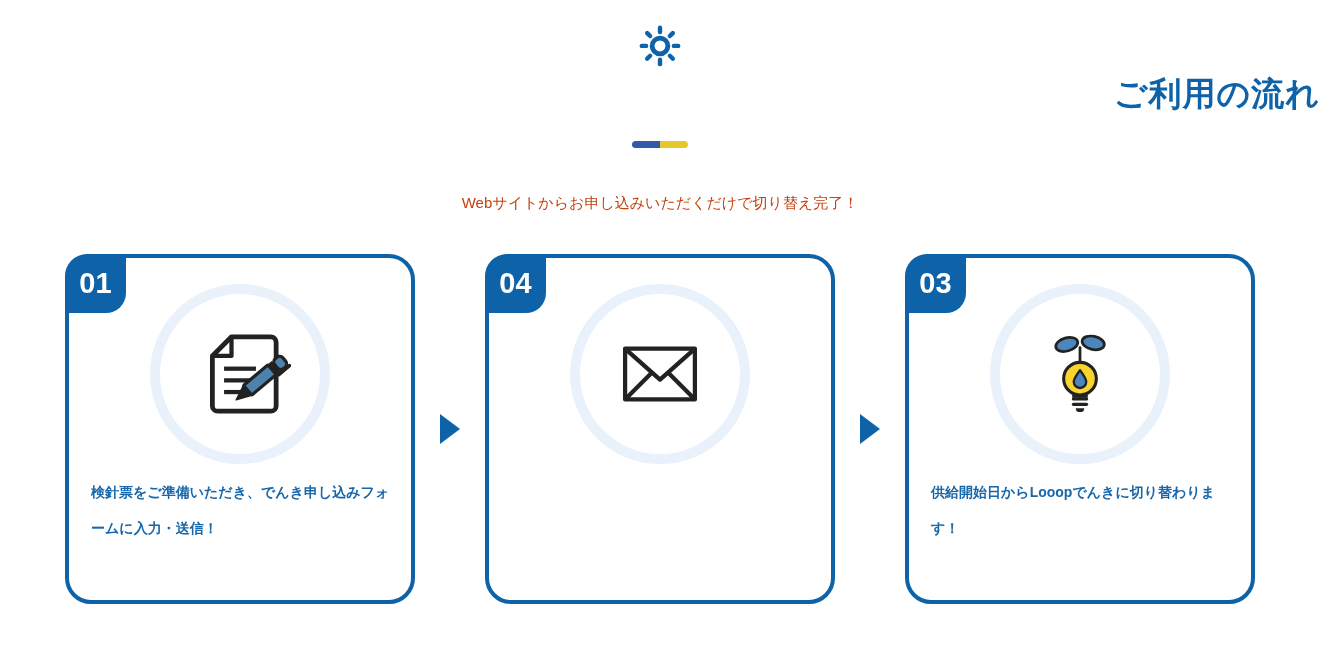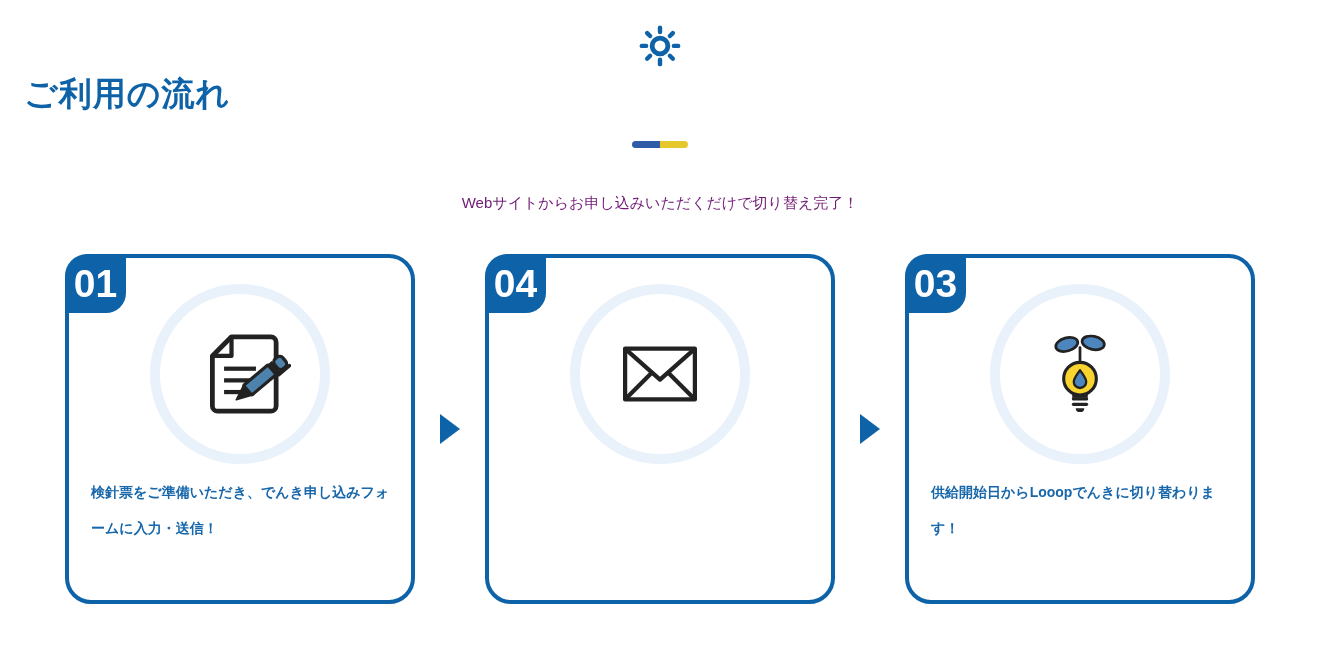--- a/index.html
+++ b/index.html
@@ -19,42 +19,42 @@
     width: 1320px; height: 657px;
     background: #ffffff;
     font-family: "Liberation Sans", "DejaVu Sans", sans-serif;
     overflow: hidden;
   }
   .page { position: relative; width: 1320px; height: 657px; }
 
   .sun-wrap { display: flex; justify-content: center; padding-top: 21px; }
   .title {
     margin: 7px 0 0;
-    text-align: left;
+    text-align: right;
     font-size: 33px;
     font-weight: bold;
     color: var(--blue);
     line-height: 40px;
     letter-spacing: 1px;
     padding-left: 24px;
   }
   .divider {
     width: 56px; height: 7px;
     margin: 27px auto 0;
     display: flex;
     border-radius: 4px;
     overflow: hidden;
   }
   .divider .half-blue { flex: 1; background: var(--divider-blue); }
   .divider .half-yellow { flex: 1; background: var(--divider-yellow); }
   .subtitle {
     margin: 44px 0 0;
     text-align: center;
     font-size: 15px;
-    color: #701a75;
+    color: #c2410c;
     line-height: 22px;
   }
 
   .steps {
     margin: 40px auto 0;
     display: flex;
     justify-content: center;
     align-items: center;
   }
   .card {
@@ -65,21 +65,21 @@
     border-radius: 26px;
   }
   .badge {
     position: absolute;
     top: -4px; left: -4px;
     width: 61px; height: 59px;
     background: var(--blue);
     border-radius: 22px 0 20px 0;
     display: flex; align-items: center; justify-content: center;
     color: #ffffff;
-    font-size: 39px;
+    font-size: 29px;
     font-weight: bold;
   }
   .icon-circle {
     width: 180px; height: 180px;
     margin: 26px auto 0;
     border-radius: 50%;
     border: 10px solid var(--ring);
     background: #ffffff;
     display: flex; align-items: center; justify-content: center;
   }

